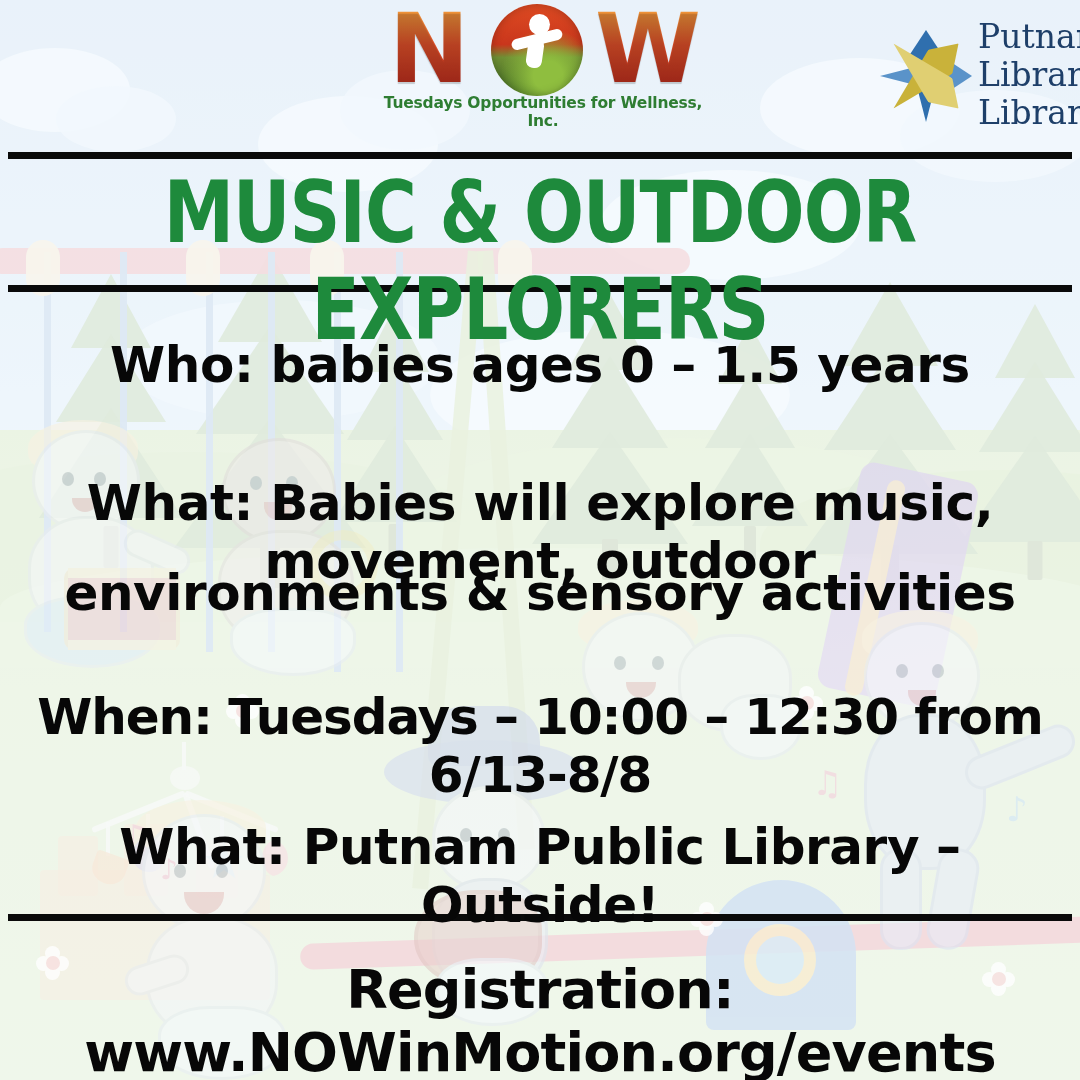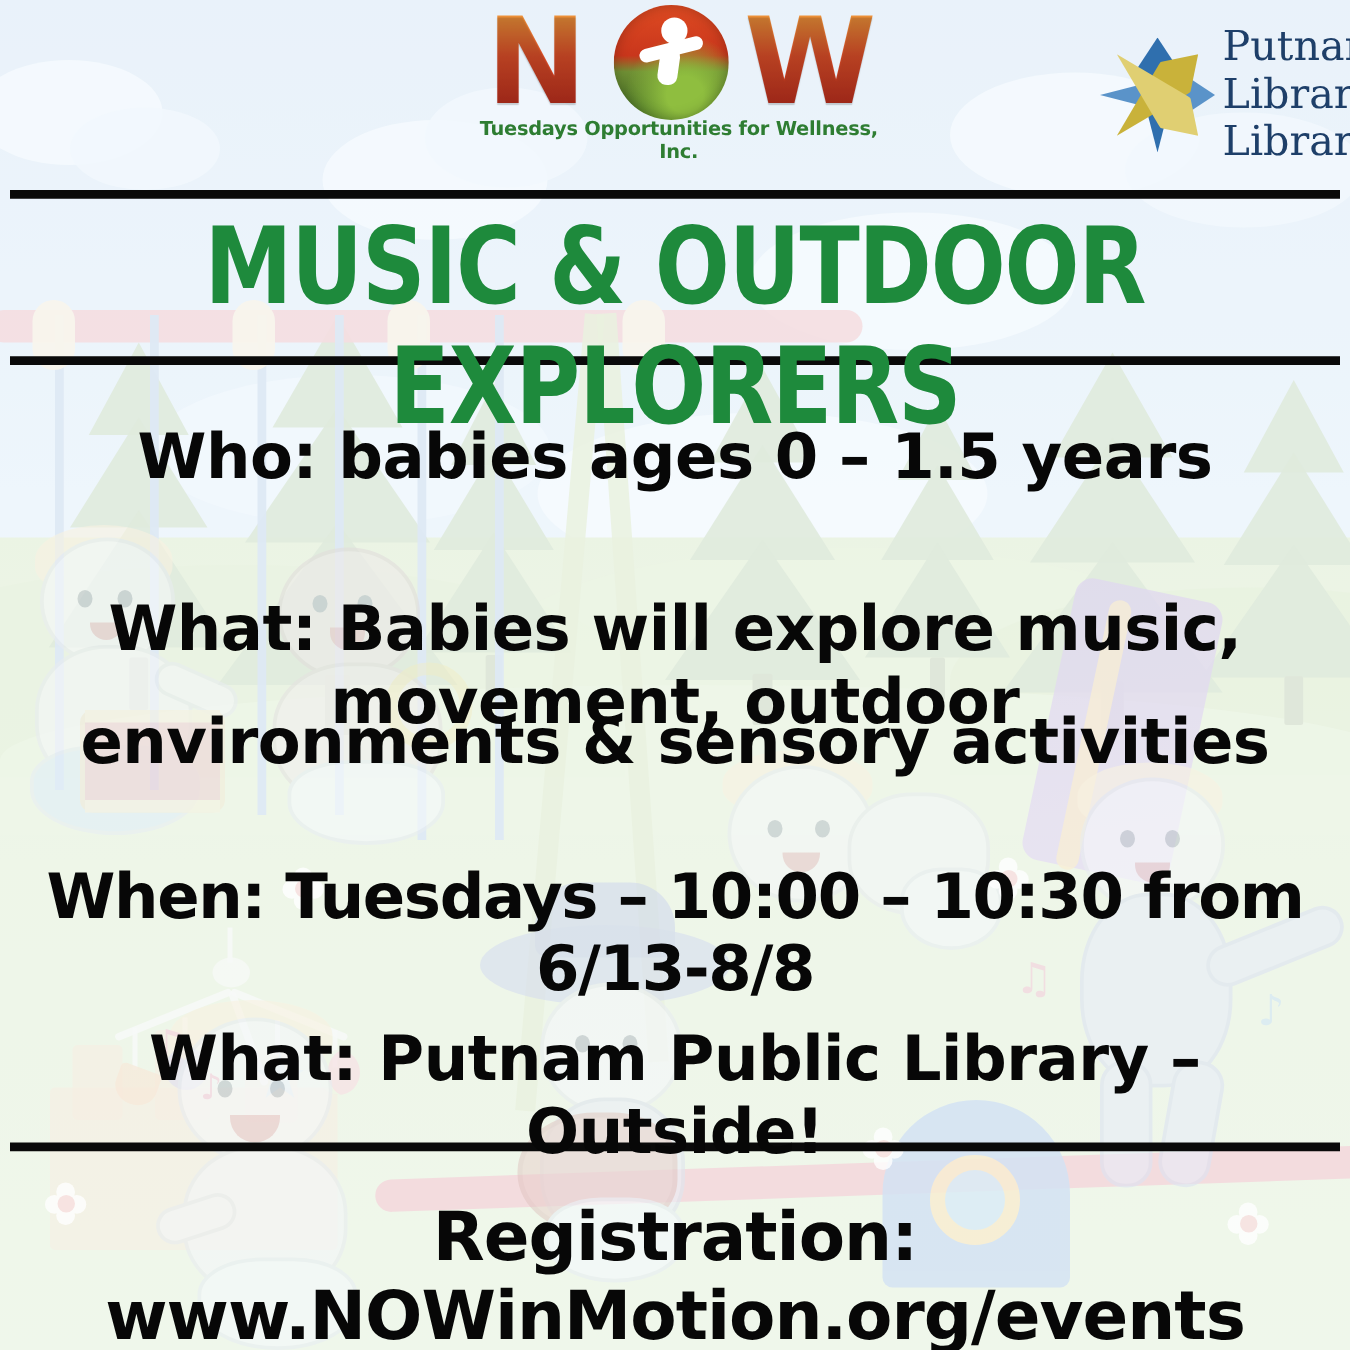--- a/index.html
+++ b/index.html
@@ -395,17 +395,17 @@
 
     <div class="rule r1"></div>
     <div class="rule r2"></div>
     <div class="rule r3"></div>
 
     <div class="headline">MUSIC &amp; OUTDOOR EXPLORERS</div>
 
     <div class="line l-who">Who:  babies ages 0 – 1.5 years</div>
     <div class="line l-what2">environments &amp; sensory activities</div>
     <div class="line l-what1">What: Babies will explore music, movement, outdoor</div>
-    <div class="line l-when">When:  Tuesdays – 10:00 – 10:30 from 6/13-8/8</div>
+    <div class="line l-when">When:  Tuesdays – 10:00 – 12:30 from 6/13-8/8</div>
     <div class="line l-where">What: Putnam Public Library – Outside!</div>
     <div class="line l-reg">Registration: www.NOWinMotion.org/events</div>
   </div>
 </div>
 
 </body></html>

